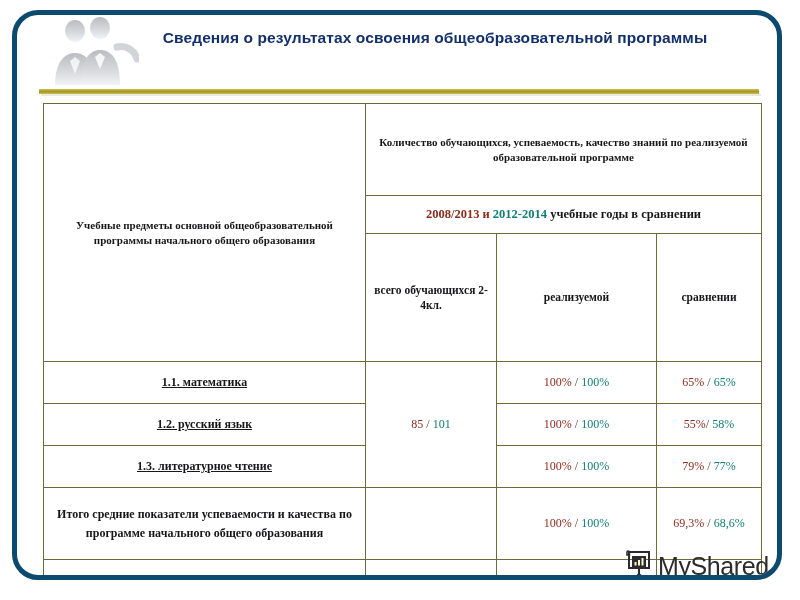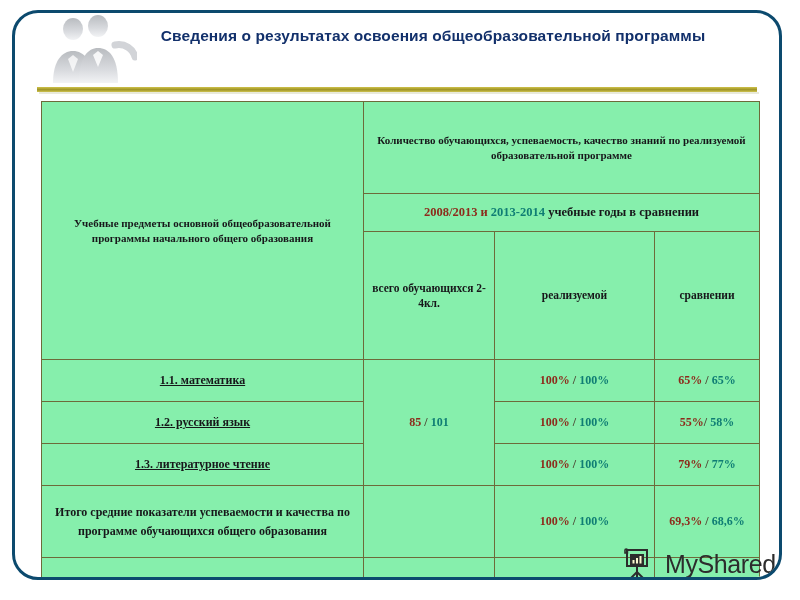--- a/index.html
+++ b/index.html
@@ -14,21 +14,21 @@
     overflow: hidden;
   }
 
   
   #slide {
     position: absolute;
     left: 12px;
     top: 10px;
     width: 770px;
     height: 570px;
-    border: 3px solid #0c4a6e;
+    border: 5px solid #0c4a6e;
     border-radius: 26px;
     box-sizing: border-box;
     background: #ffffff;
     overflow: hidden;
   }
 
   
   #title-band {
     position: absolute;
     left: 0;
@@ -82,21 +82,21 @@
     position: absolute;
     left: 26px;
     top: 88px;
     width: 718px;
     border-collapse: collapse;
     table-layout: fixed;
     background: #fbf8cd;
   }
   #results-table td {
     border: 1px solid #6d6a3a;
-    background: #86efac;
+    background: #ffffff;
     padding: 3px 4px;
     vertical-align: middle;
     text-align: center;
     color: #17171a;
   }
 
   .hdr {
     font-weight: bold;
     font-size: 11.5px;
     line-height: 14.5px;
@@ -114,21 +114,21 @@
   .subject-multi {
     font-weight: bold;
     font-size: 12px;
     line-height: 19px;
   }
   .years {
     font-weight: bold;
     font-size: 12.5px;
   }
   .val {
-    font-weight: bold;
+    font-weight: normal;
     font-size: 12px;
     white-space: nowrap;
   }
   .y1 { color: #8d2b1c; }
   .y2 { color: #0f7d74; }
   .sep { color: #4a4330; }
 
   
   .r-top   { height: 92px; }
   .r-years { height: 38px; }
@@ -138,21 +138,21 @@
   .r-empty { height: 40px; }
 
   
   #myshared-watermark {
     position: absolute;
     left: 608px;
     top: 534px;
     height: 34px;
     display: flex;
     align-items: center;
-    gap: 12px;
+    gap: 3px;
     pointer-events: none;
   }
   #myshared-label {
     font-family: "Liberation Sans", "DejaVu Sans", sans-serif;
     font-size: 25px;
     color: #2c2c2c;
     line-height: 1;
     letter-spacing: -0.4px;
   }
 </style>
@@ -196,21 +196,21 @@
       <col style="width:105px">
     </colgroup>
     <tbody>
 
       <tr class="r-top">
         <td rowspan="3" class="hdr-big">Учебные предметы   основной общеобразовательной программы начального общего образования</td>
         <td colspan="3" class="hdr-big">Количество обучающихся, успеваемость, качество знаний по реализуемой образовательной программе</td>
       </tr>
 
       <tr class="r-years">
-        <td colspan="3" class="years"><span class="y1">2008/2013</span><span class="y1">&nbsp;</span><span class="y1">и</span>&nbsp;<span class="y2">2013-2014</span>&nbsp;<span>учебные годы в сравнении</span></td>
+        <td colspan="3" class="years"><span class="y1">2008/2013</span><span class="y1">&nbsp;</span><span class="y1">и</span>&nbsp;<span class="y2">2012-2014</span>&nbsp;<span>учебные годы в сравнении</span></td>
       </tr>
 
       <tr class="r-sub">
         <td class="hdr">всего обучающихся 2-4кл.</td>
         <td class="hdr">реализуемой</td>
         <td class="hdr">сравнении</td>
       </tr>
 
       <tr class="r-data">
         <td class="subject">1.1. математика</td>
@@ -225,21 +225,21 @@
         <td class="val"><span class="y1">55%</span><span class="sep">/</span>&nbsp;<span class="y2">58%</span></td>
       </tr>
 
       <tr class="r-data">
         <td class="subject">1.3. литературное чтение</td>
         <td class="val"><span class="y1">100%</span>&nbsp;<span class="sep">/</span>&nbsp;<span class="y2">100%</span></td>
         <td class="val"><span class="y1">79%</span>&nbsp;<span class="sep">/</span>&nbsp;<span class="y2">77%</span></td>
       </tr>
 
       <tr class="r-total">
-        <td class="subject-multi">Итого средние показатели успеваемости и качества по программе обучающихся общего образования</td>
+        <td class="subject-multi">Итого средние показатели успеваемости и качества по программе начального общего образования</td>
         <td></td>
         <td class="val"><span class="y1">100%</span>&nbsp;<span class="sep">/</span>&nbsp;<span class="y2">100%</span></td>
         <td class="val"><span class="y1">69,3%</span>&nbsp;<span class="sep">/</span>&nbsp;<span class="y2">68,6%</span></td>
       </tr>
 
       <tr class="r-empty">
         <td></td>
         <td></td>
         <td></td>
         <td></td>

